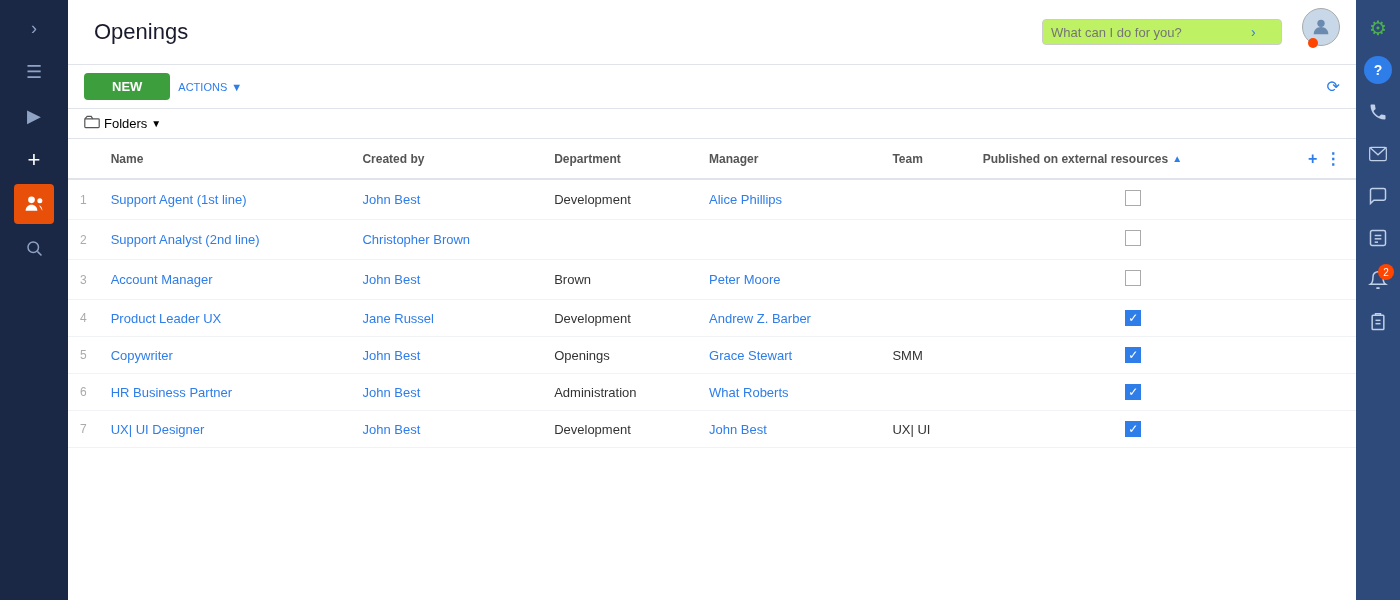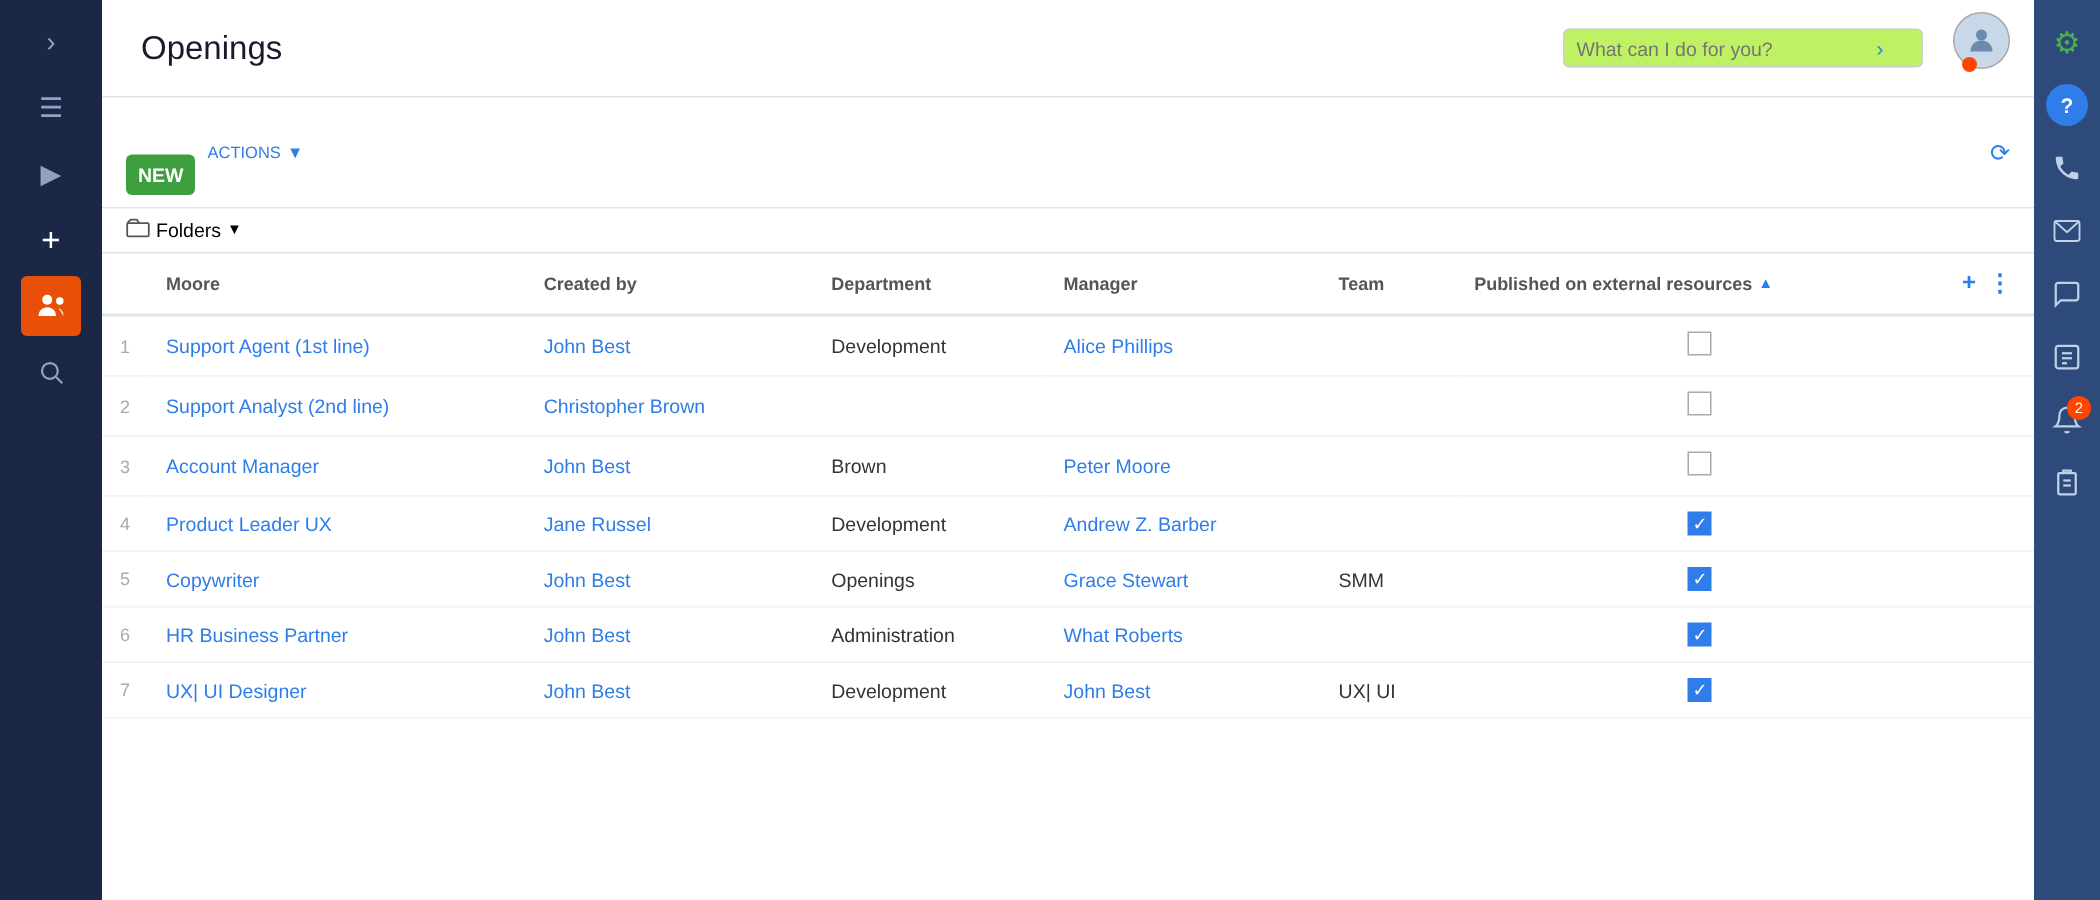--- a/index.html
+++ b/index.html
@@ -84,23 +84,22 @@
     
     .toolbar {
       display: flex;
       align-items: center;
       padding: 8px 16px;
       gap: 8px;
       border-bottom: 1px solid #e0e4ea;
     }
     .btn-new {
       background: #3d9e3d; color: #fff; border: none;
-      padding: 6px 8px; border-radius: 4px; font-size: 13px; font-weight: 600;
+      padding: 6px 28px; border-radius: 4px; font-size: 13px; font-weight: 600;
       cursor: pointer;
-      margin-top: 30px;
     }
     .btn-actions {
       display: flex; align-items: center; gap: 4px;
       color: #2e7de9; font-size: 11px; cursor: pointer;
       background: none; border: none; font-weight: 500;
     }
 
     .toolbar-right { margin-left: auto; }
     .refresh-icon { color: #2e7de9; font-size: 16px; cursor: pointer; }
 
@@ -250,21 +249,21 @@
       <span style="font-size:10px;">▼</span>
     </button>
   </div>
 
   <div class="table-container">
     <table>
       <thead>
         <tr>
           <th class="num-col"></th>
           <th>
-            <span>Moore</span>
+            <span>Name</span>
           </th>
           <th>
             <span>Created by</span>
           </th>
           <th>
             <span>Department</span>
           </th>
           <th>
             <span>Manager</span>
           </th>

